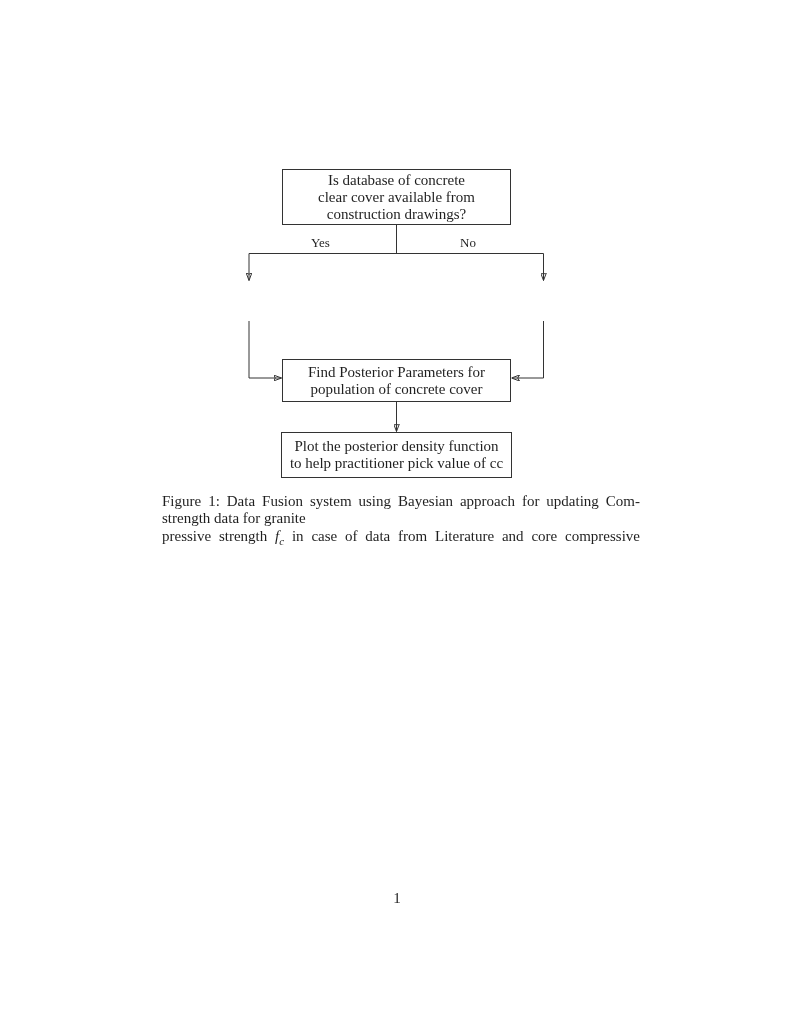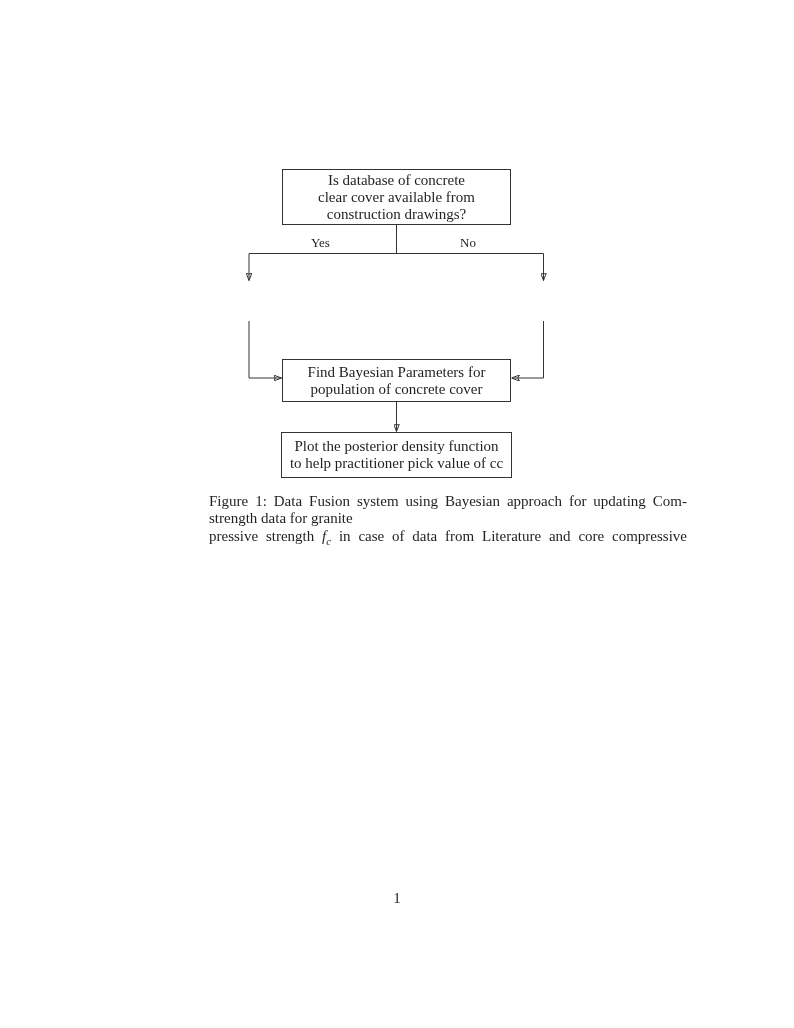--- a/index.html
+++ b/index.html
@@ -49,21 +49,20 @@
   }
   #label-yes { left: 311px; top: 234px; }
   #label-no  { left: 460px; top: 234px; }
   .caption {
     position: absolute;
     left: 162px;
     top: 493px;
     width: 478px;
     font-size: 15px;
     line-height: 17.4px;
-    margin-left: 47px;
   }
   .cap-line.just {
     text-align: justify;
     text-align-last: justify;
   }
   .math-var { font-style: italic; }
   .caption sub {
     font-size: 11px;
     font-style: italic;
     line-height: 0;
@@ -102,21 +101,21 @@
     <div>clear cover available from</div>
     <div>construction drawings?</div>
   </div>
 
   <span class="branch-label" id="label-yes">Yes</span>
   <span class="branch-label" id="label-no">No</span>
 
 
 
   <div class="node" id="node-posterior">
-    <div>Find Bayesian Parameters for</div>
+    <div>Find Posterior Parameters for</div>
     <div>population of concrete cover</div>
   </div>
 
   <div class="node" id="node-plot">
     <div>Plot the posterior density function</div>
     <div>to help practitioner pick value of cc</div>
   </div>
 
   <div class="caption">
     <div class="cap-line just"><span>Figure 1: Data Fusion system using Bayesian approach for updating Com-</span></div>

